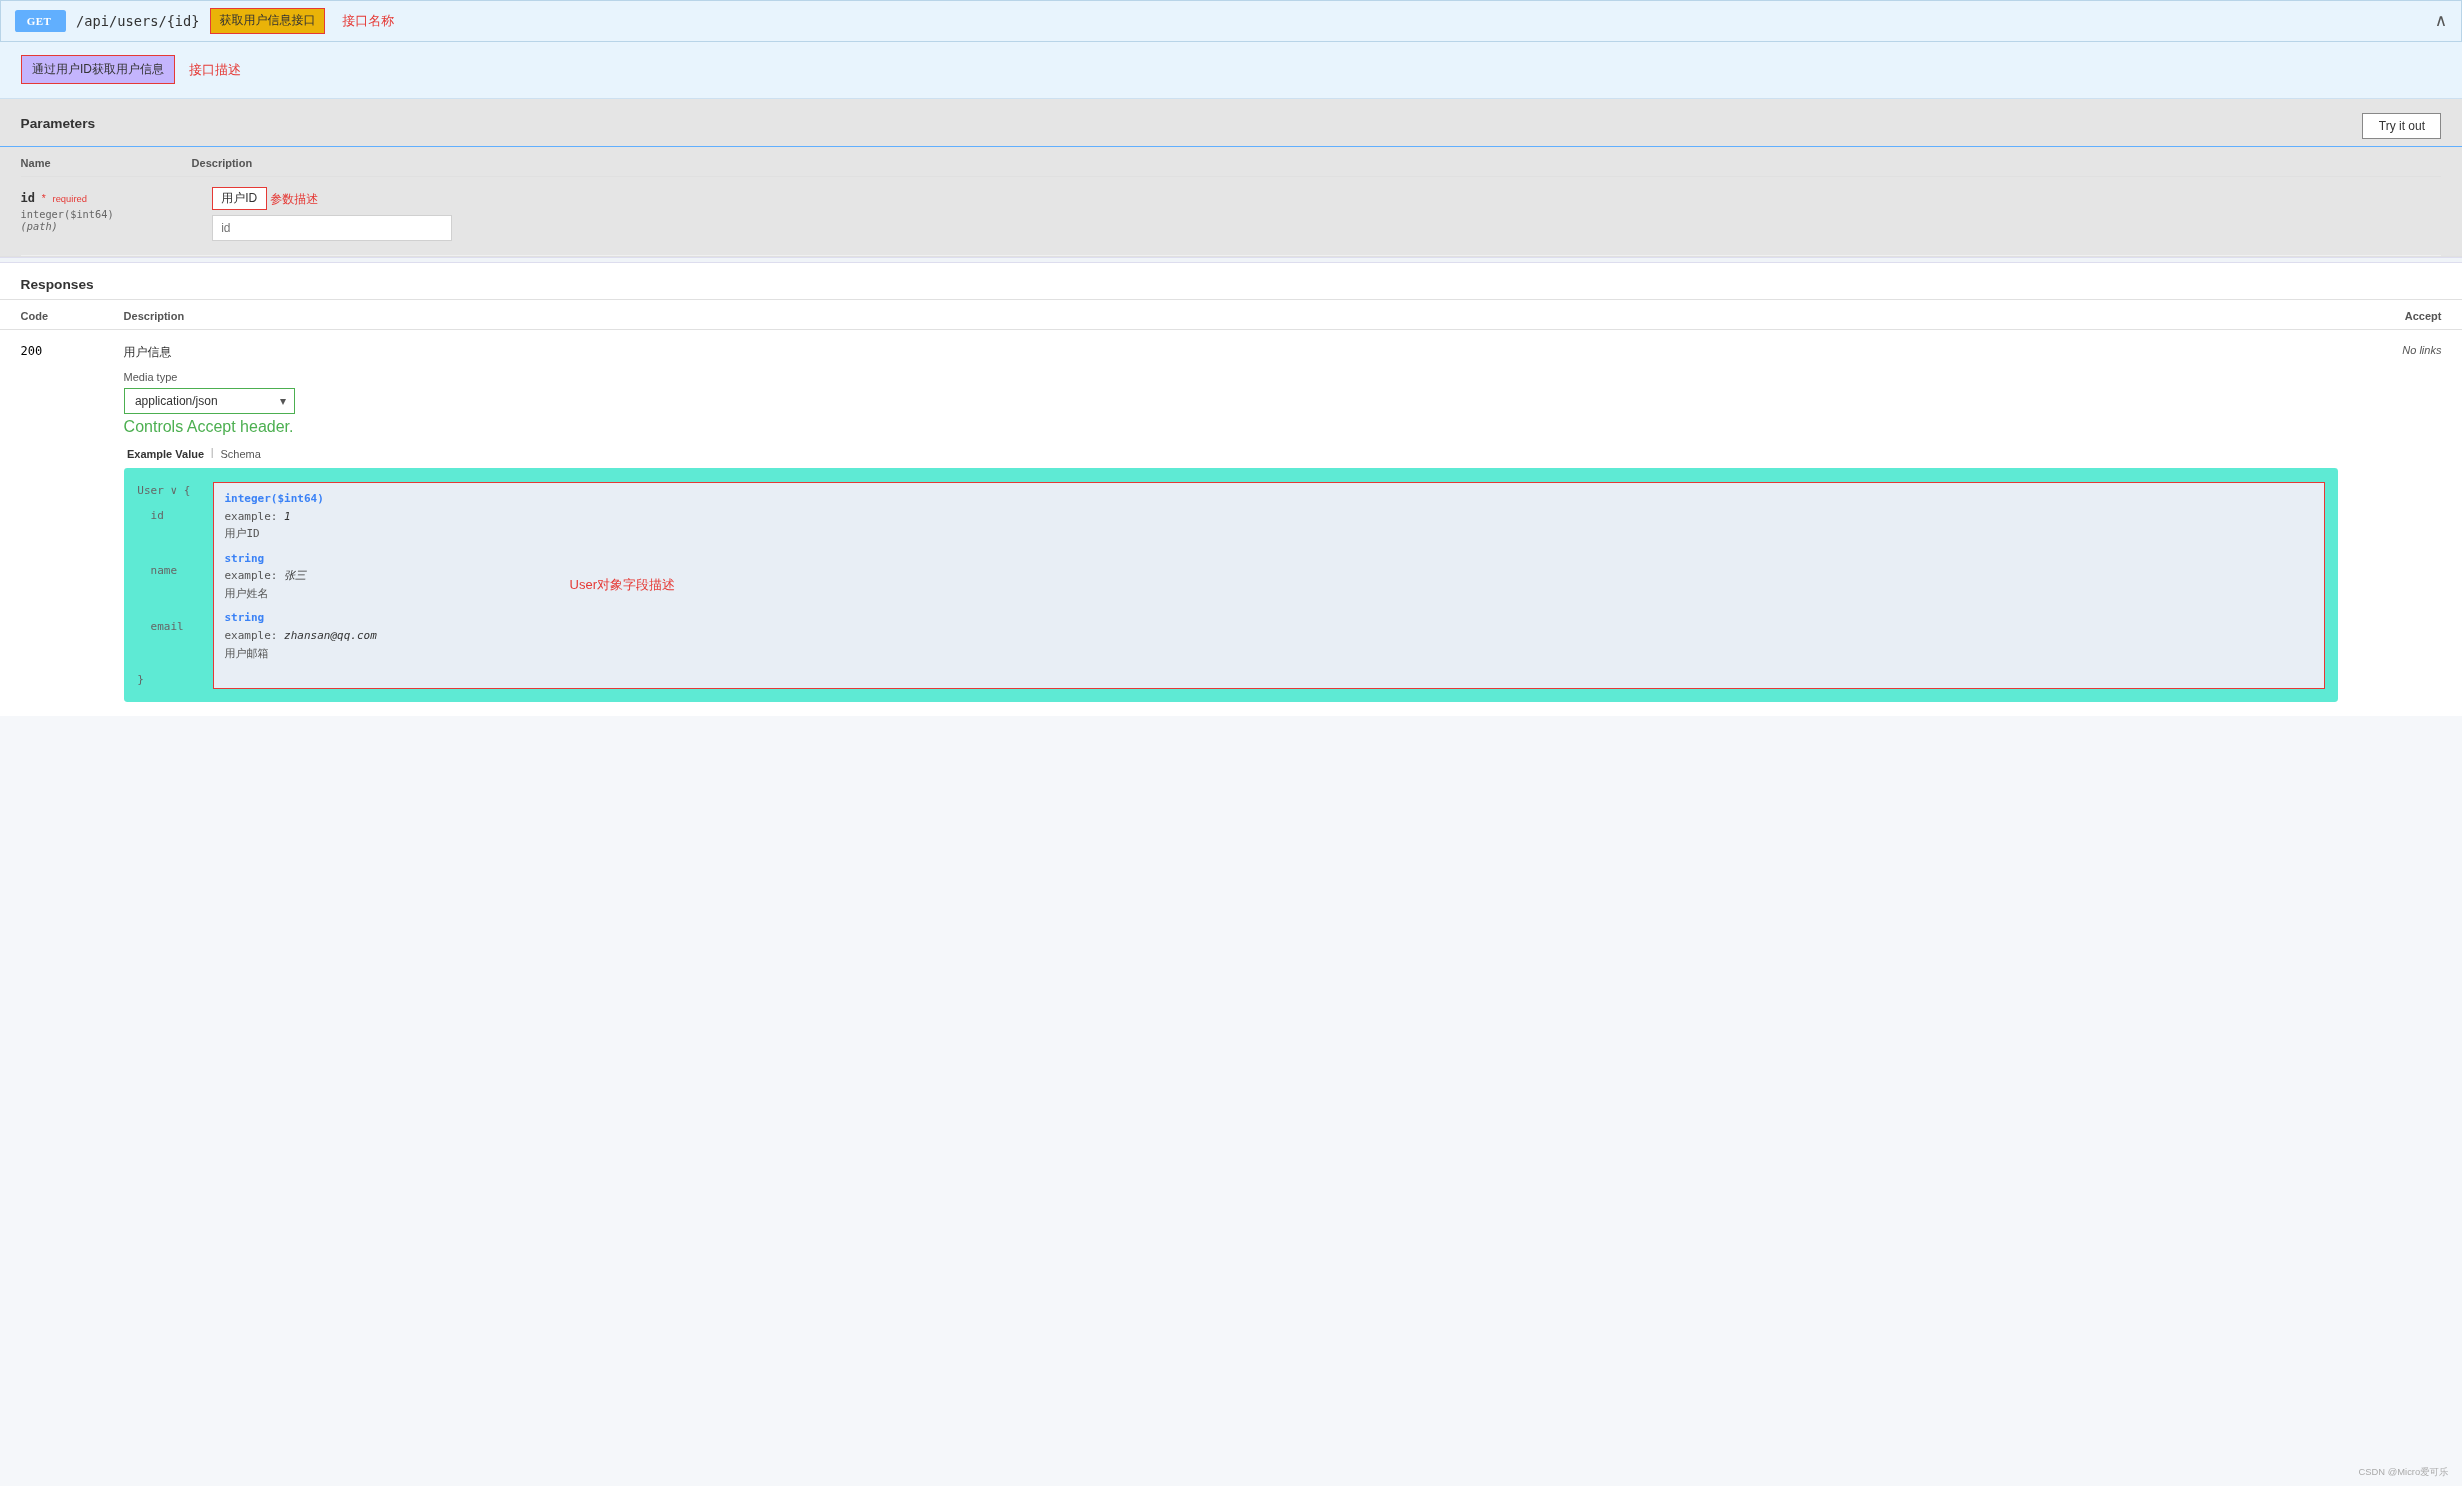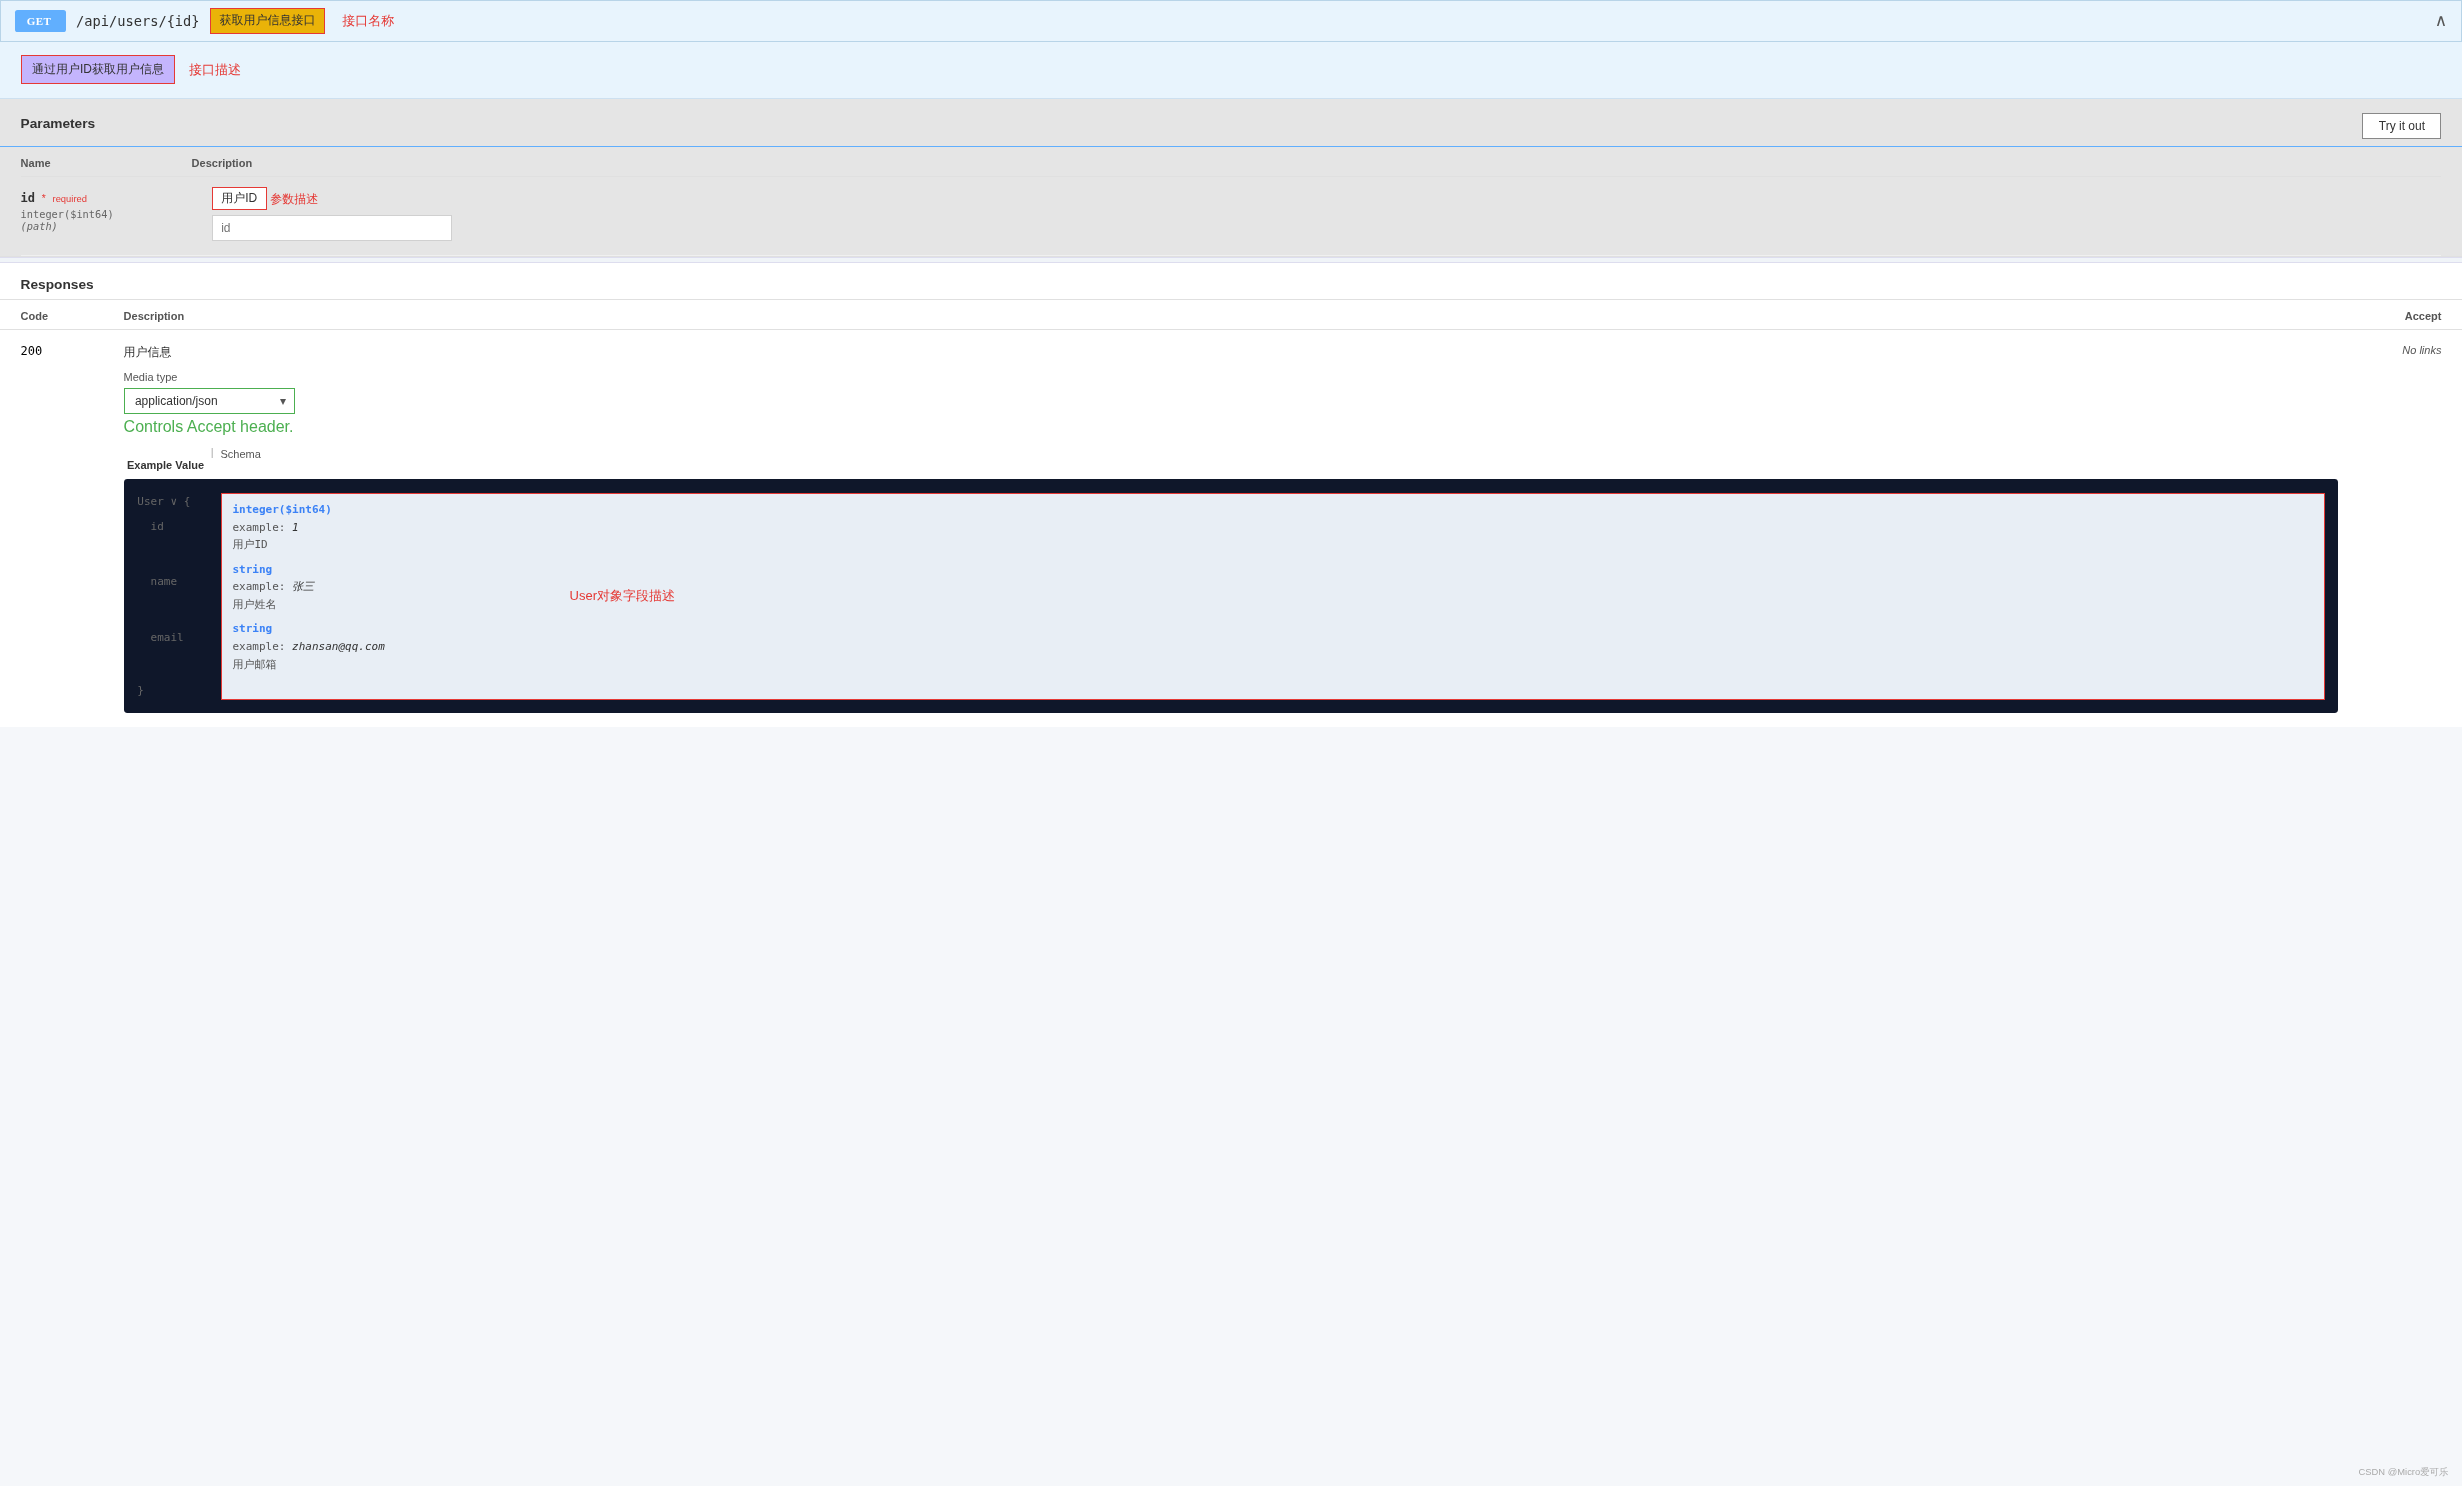--- a/index.html
+++ b/index.html
@@ -336,39 +336,38 @@
     .example-tab {
       font-size: 11px;
       color: #555;
       cursor: pointer;
       padding: 1.7px 3.4px;
     }
 
     .example-tab.active {
       color: #333;
       font-weight: 600;
-      margin-top: 11px;
     }
 
     .example-tab-divider {
       color: #aaa;
       font-size: 11px;
     }
 
     
     .code-block {
-      background: #0f172a;
+      background: #5eead4;
       border-radius: 3.4px;
       padding: 13.7px;
       font-family: monospace;
       font-size: 11px;
       line-height: 1.6;
       position: relative;
       display: flex;
-      gap: 8px;
+      gap: 0;
     }
 
     .code-labels {
       color: #555;
       min-width: 69px;
     }
 
     .code-values {
       flex: 1;
       border: 1.7px solid #e53935;

